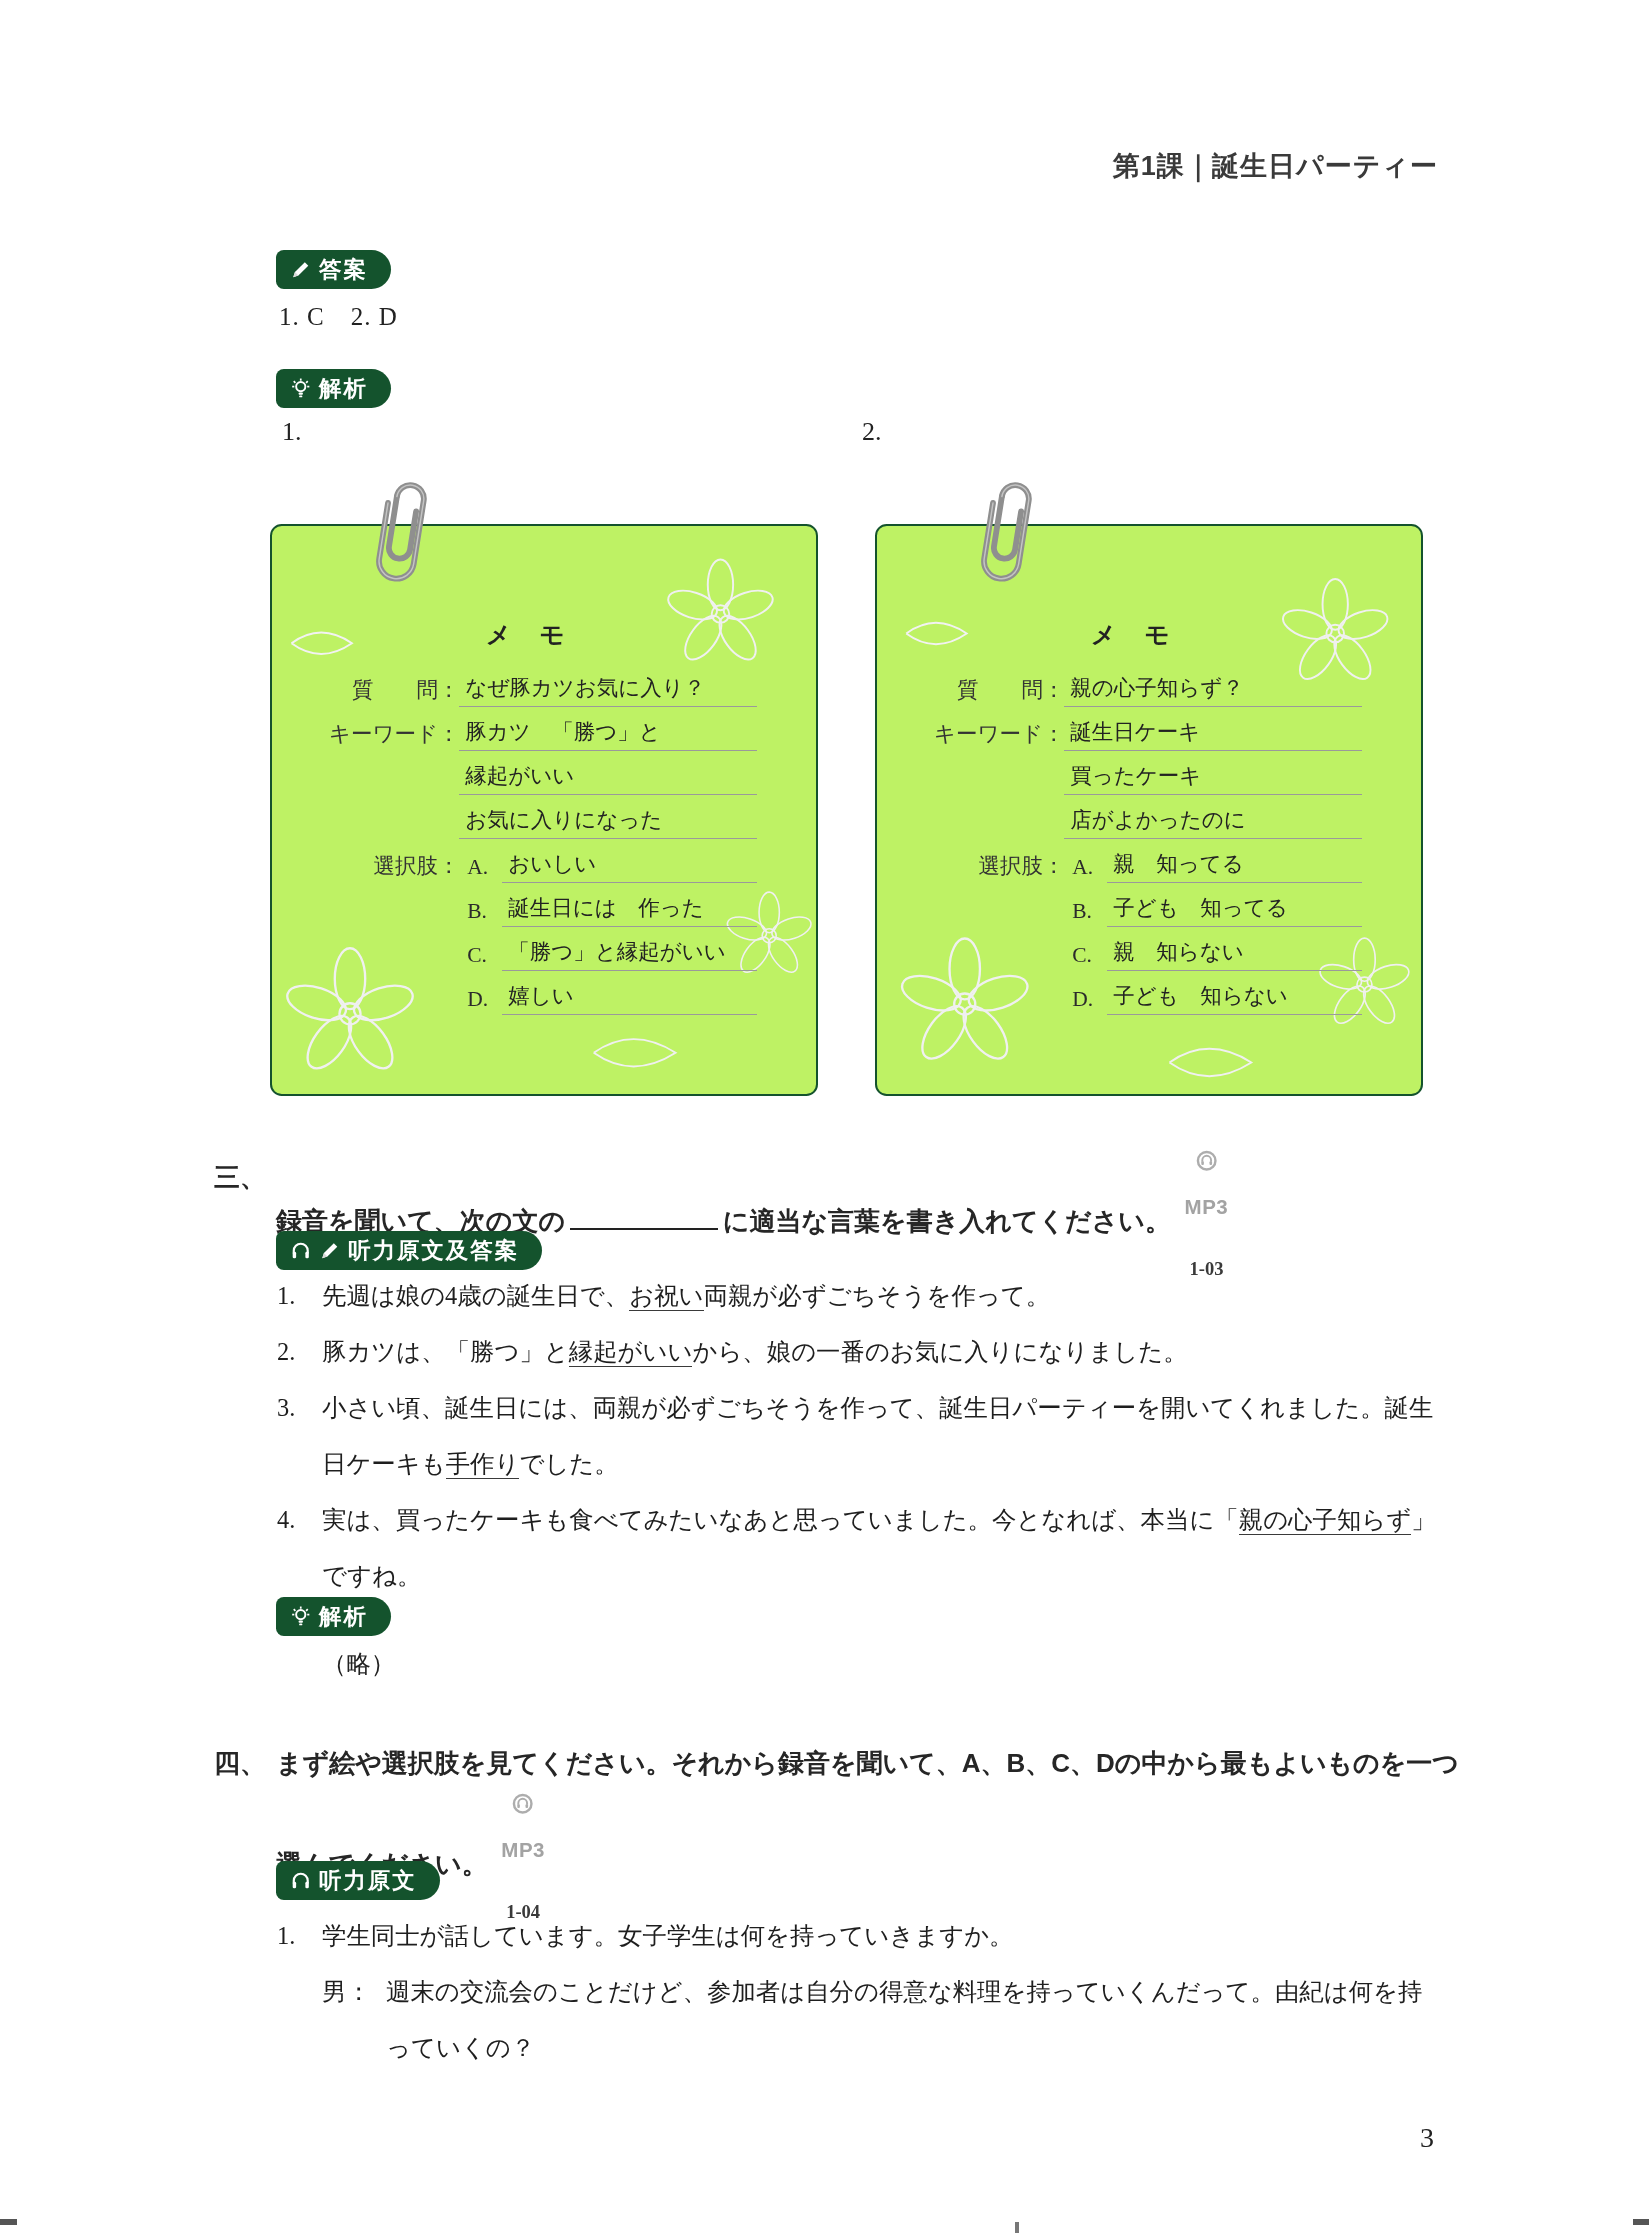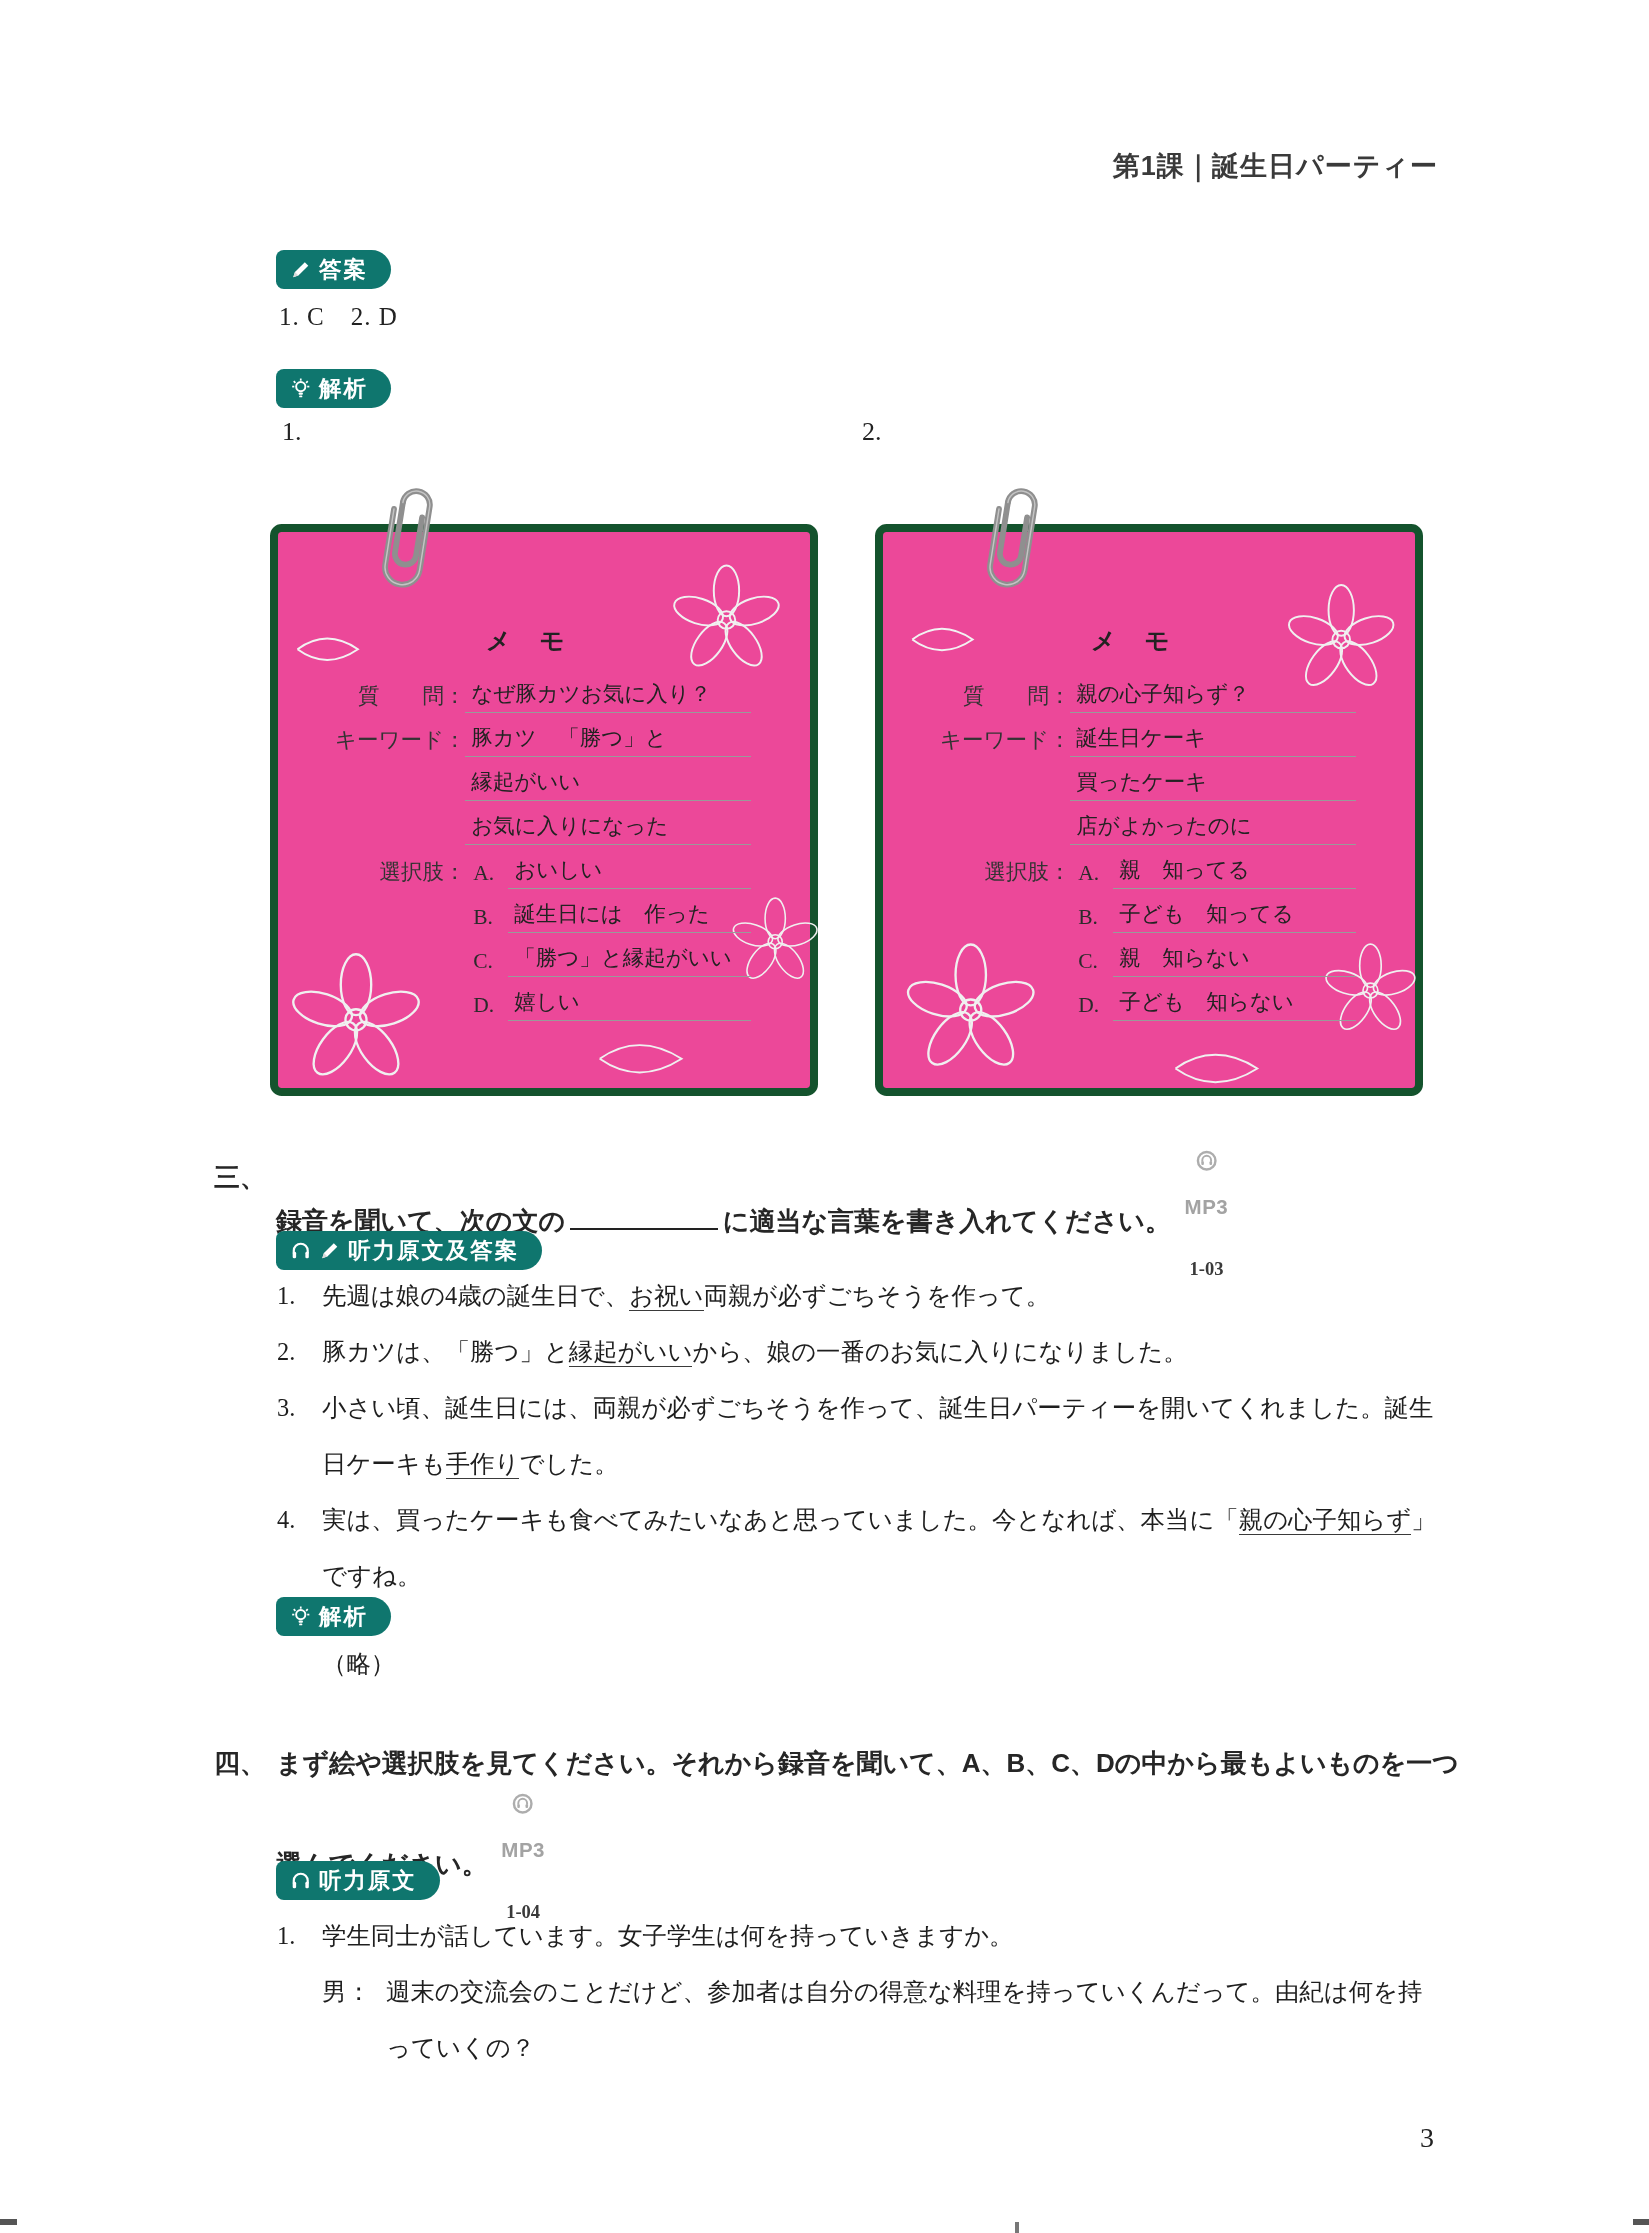--- a/index.html
+++ b/index.html
@@ -13,37 +13,37 @@
   .header {
     position:absolute; top:148px; right:211px;
     font-family:"Liberation Sans", sans-serif; font-weight:bold;
     font-size:27px; color:#3a3a3a; letter-spacing:1px;
   }
 
   
   .badge {
     position:absolute; left:276px; height:39px;
     display:inline-flex; align-items:center; gap:7.8px;
-    background:#0f766e; color:#fff;
+    background:#14532d; color:#fff;
     font-family:"Liberation Sans", sans-serif; font-weight:bold; font-size:22.4px;
     padding:0 23.4px 0 13.7px; border-radius:7.8px 19.5px 19.5px 7.8px;
     letter-spacing:2px;
   }
   .b1{top:250px}.b2{top:369px}.b3{top:1231px}.b4{top:1597px}.b5{top:1861px}
   .bicon{width:21.5px;height:21.5px;flex:none;}
 
   .answers-line{position:absolute;left:279px;top:300px;font-size:25px;color:#222;letter-spacing:1px;}
 
   .memo-num{position:absolute;top:417px;font-size:26px;color:#222;}
   .memo-num-1{left:282px}.memo-num-2{left:862px}
 
   
   .memo-card{
     position:absolute; top:524px; width:548px; height:572px;
-    border:8px solid #14532d; border-radius:11.7px; background:#ec4899;
+    border:2px solid #14532d; border-radius:11.7px; background:#bef264;
     padding:93px 59px 0 23.4px;
   }
   .memo-card-1{left:270px}.memo-card-2{left:875px}
   .memo-bg{position:absolute; left:0; top:0; width:544px; height:569px; border-radius:9.8px;}
   .clip{position:absolute; top:-55px; left:98px; width:62px; height:123px; transform:rotate(9deg); z-index:3;}
   .memo-title{position:relative; text-align:center; font-weight:bold; font-size:24.4px; color:#222; margin:0 0 11.7px 0; letter-spacing:2px;}
   .memo-row{position:relative; display:flex; align-items:flex-end; height:44px; font-size:21.5px; color:#2b2b2b;}
   .memo-label{flex:none; width:164px; text-align:right; white-space:nowrap; padding-bottom:2.9px; color:#333;}
   .memo-letter{flex:none; width:43px; padding:0 0 2.9px 7.8px;}
   .memo-content{flex:1; border-bottom:1.5px solid #9a9a9a; padding:0 2px 3.9px 5.9px; white-space:nowrap; overflow:hidden; color:#222;}

